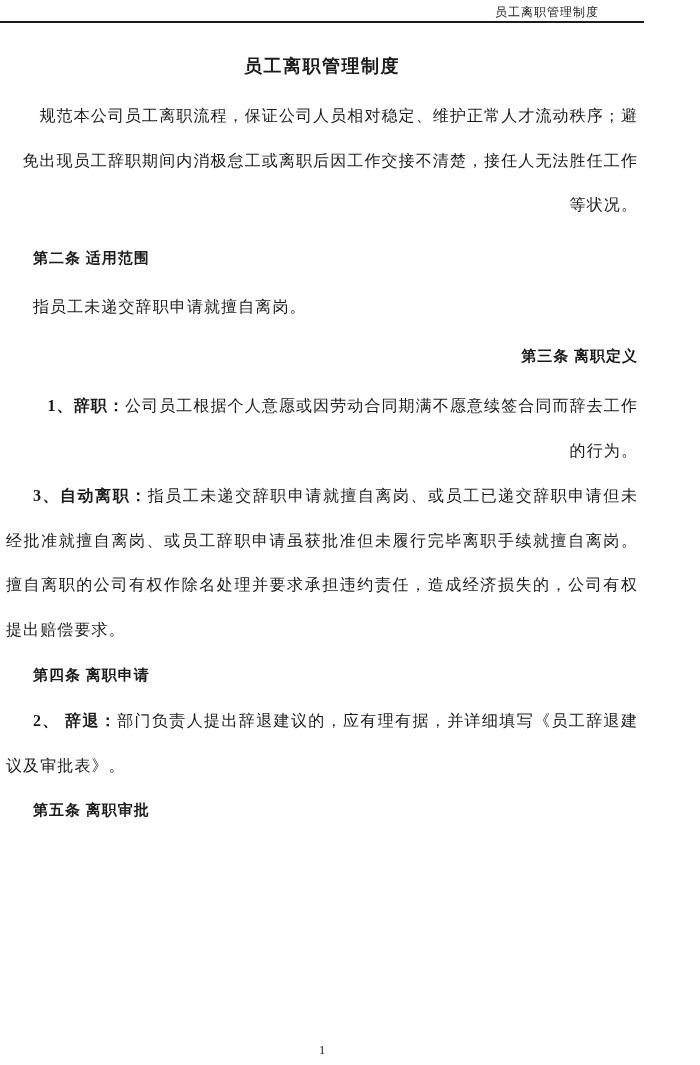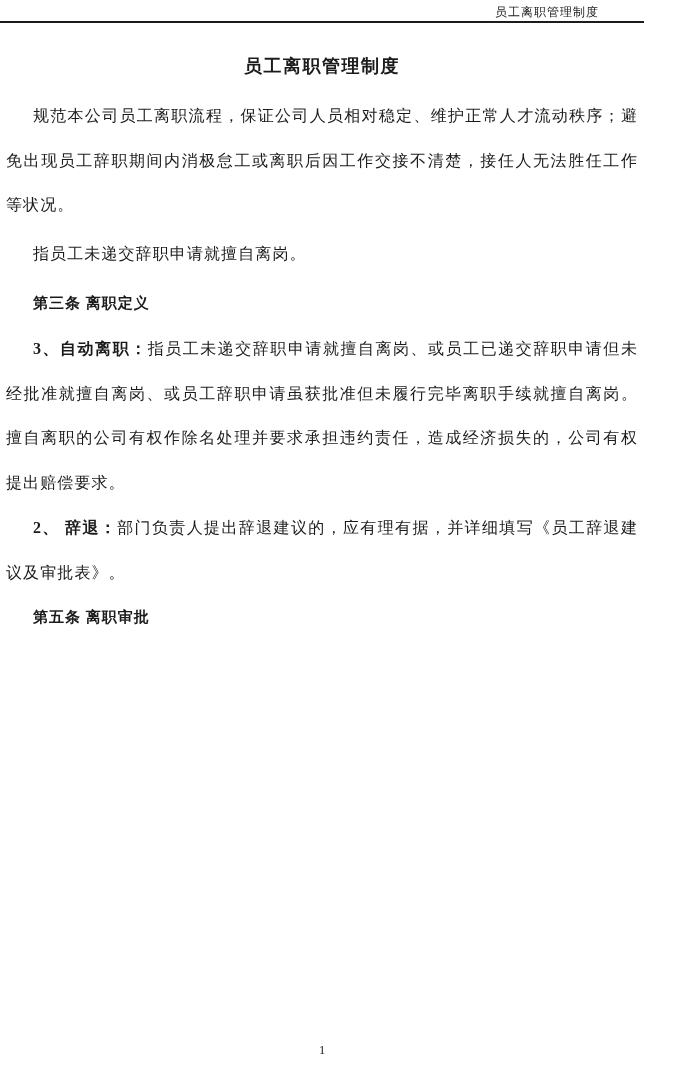--- a/index.html
+++ b/index.html
@@ -41,21 +41,21 @@
     font-size:16px;
     line-height:44.5px;
     text-indent:27px;
     text-align:justify;
     letter-spacing:1.1px;
   }
   .item .lbl { font-weight:bold; }
   .mt1 { margin-top:1px; }
   .mt3 { margin-top:3px; }
   .mt4 { margin-top:4px; }
-  .mt5 { margin-top:5px; }
+  .mt5 { margin-top:5px;text-align:right; }
   .mt8 { margin-top:8px; }
   .footer {
     position:absolute;
     left:0; right:0; top:1042px;
     text-align:center;
     font-size:12.5px;
     line-height:16px;
   }
 </style>
 </head>
@@ -66,25 +66,28 @@
   <div class="hdr">
     <span>员工离职管理制度</span>
   </div>
 
   <div class="content">
 
     <p class="doc-title">员工离职管理制度</p>
 
     <p class="para mt5">规范本公司员工离职流程，保证公司人员相对稳定、维护正常人才流动秩序；避免出现员工辞职期间内消极怠工或离职后因工作交接不清楚，接任人无法胜任工作等状况。</p>
 
+    <p class="sec-h mt8">第二条 适用范围</p>
     <p class="para mt4">指员工未递交辞职申请就擅自离岗。</p>
 
     <p class="sec-h mt5">第三条 离职定义</p>
+    <p class="item mt5"><span class="lbl">1、辞职：</span><span>公司员工根据个人意愿或因劳动合同期满不愿意续签合同而辞去工作的行为。</span></p>
     <p class="item mt1"><span class="lbl">3、自动离职：</span><span>指员工未递交辞职申请就擅自离岗、或员工已递交辞职申请但未经批准就擅自离岗、或员工辞职申请虽获批准但未履行完毕离职手续就擅自离岗。擅自离职的公司有权作除名处理并要求承担违约责任，造成经济损失的，公司有权提出赔偿要求。</span></p>
 
+    <p class="sec-h mt1">第四条 离职申请</p>
     <p class="item mt1"><span class="lbl">2、 辞退：</span><span>部门负责人提出辞退建议的，应有理有据，并详细填写《员工辞退建议及审批表》。</span></p>
 
     <p class="sec-h">第五条 离职审批</p>
 
   </div>
 
   <div class="footer">
     <span>1</span>
   </div>
 

